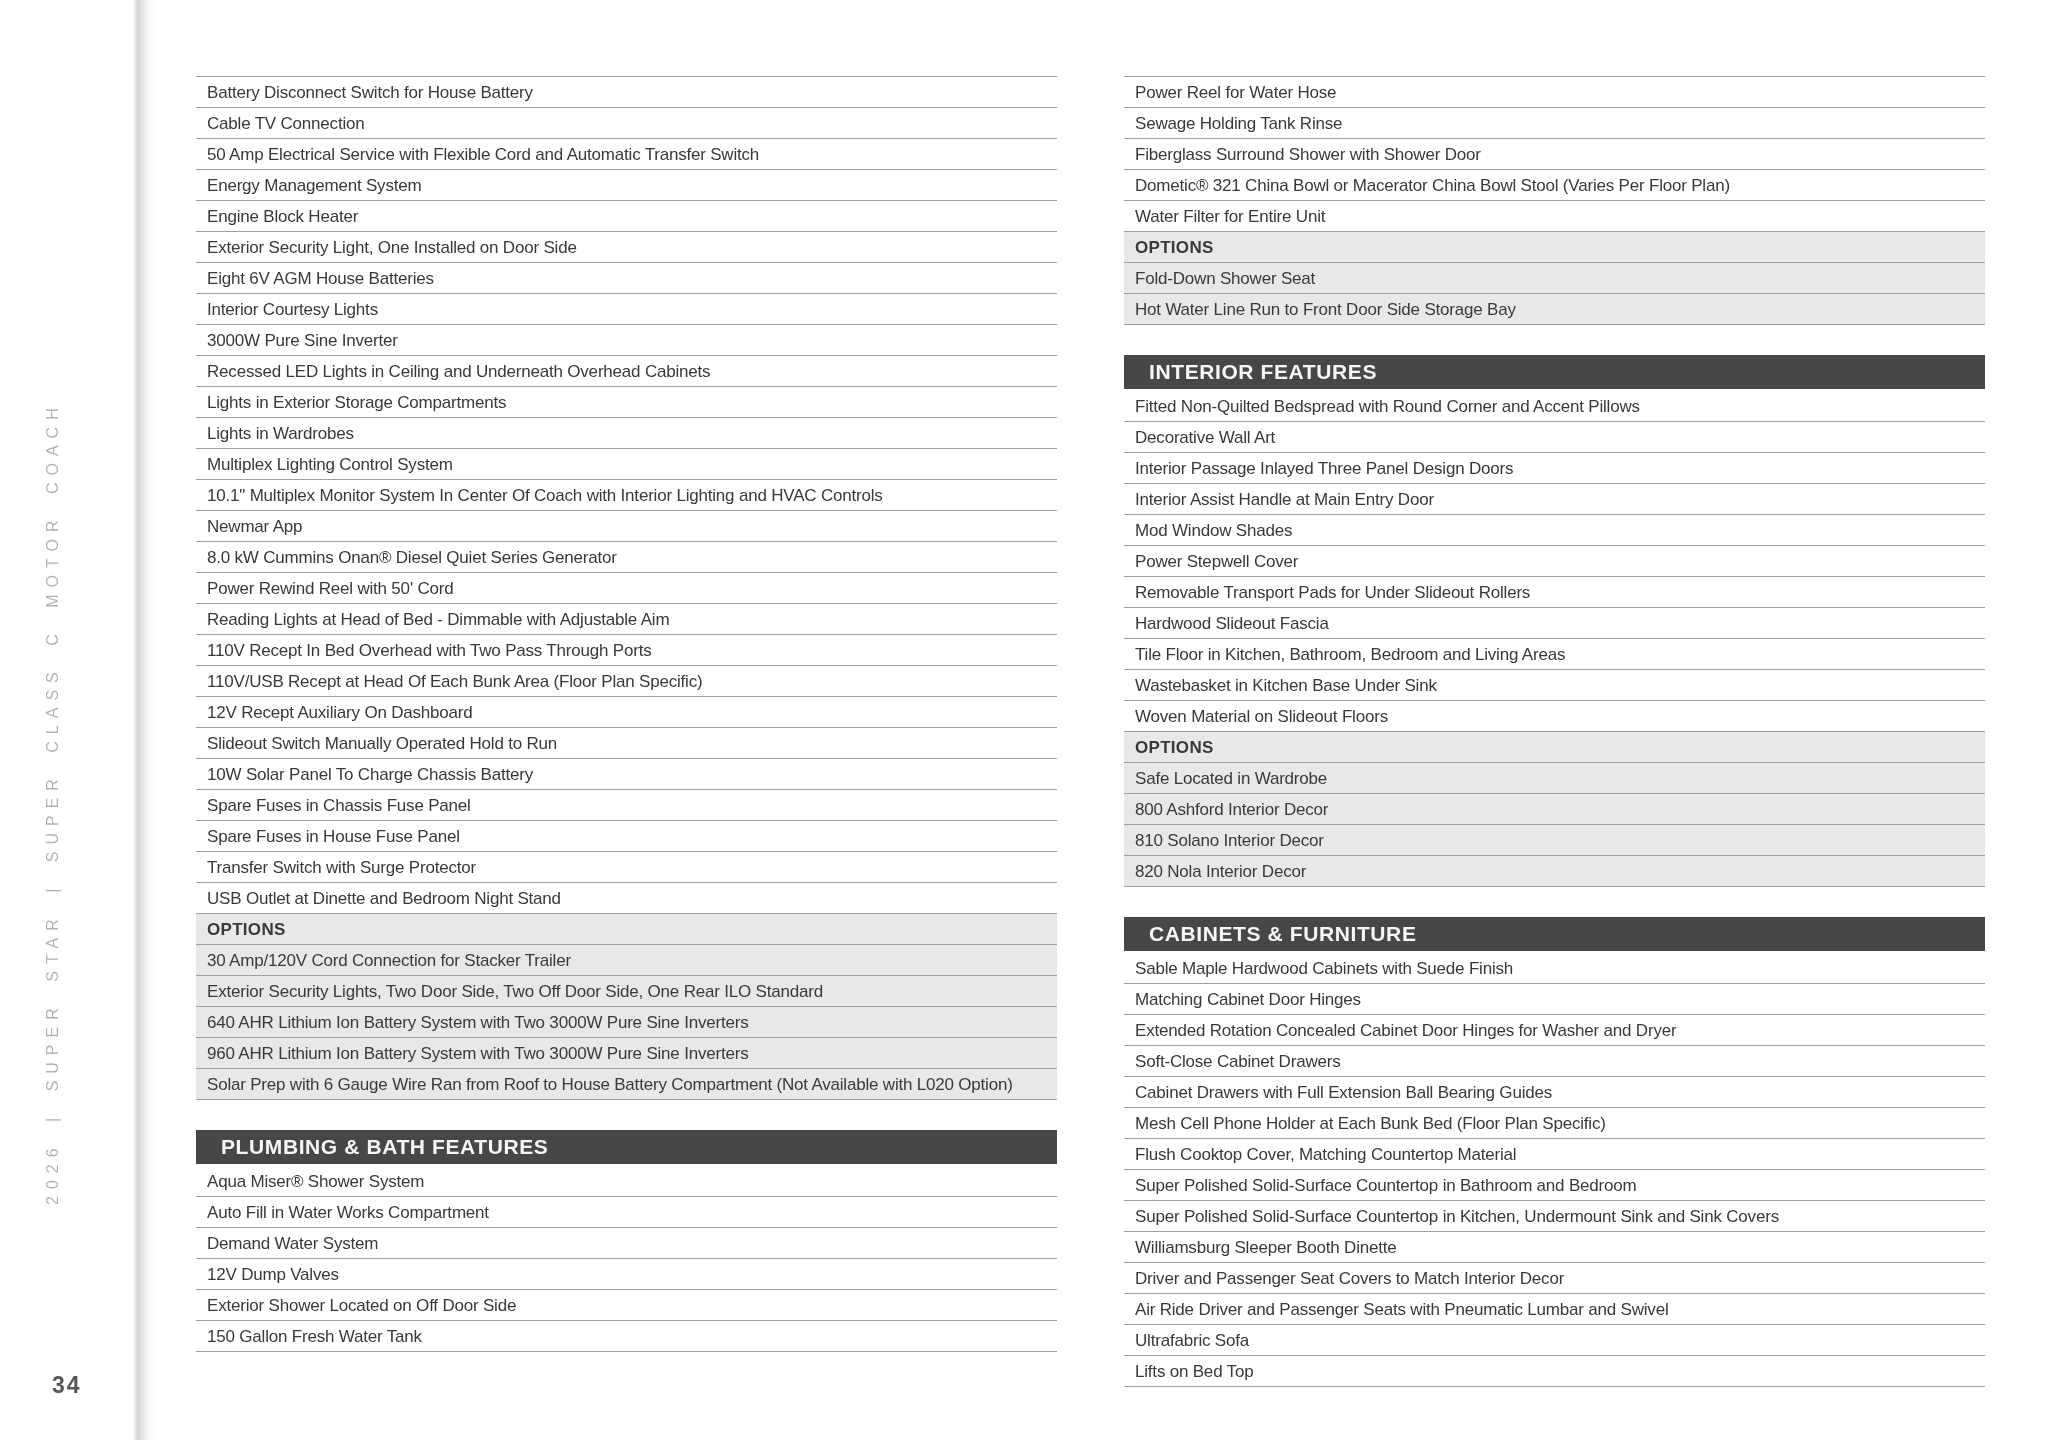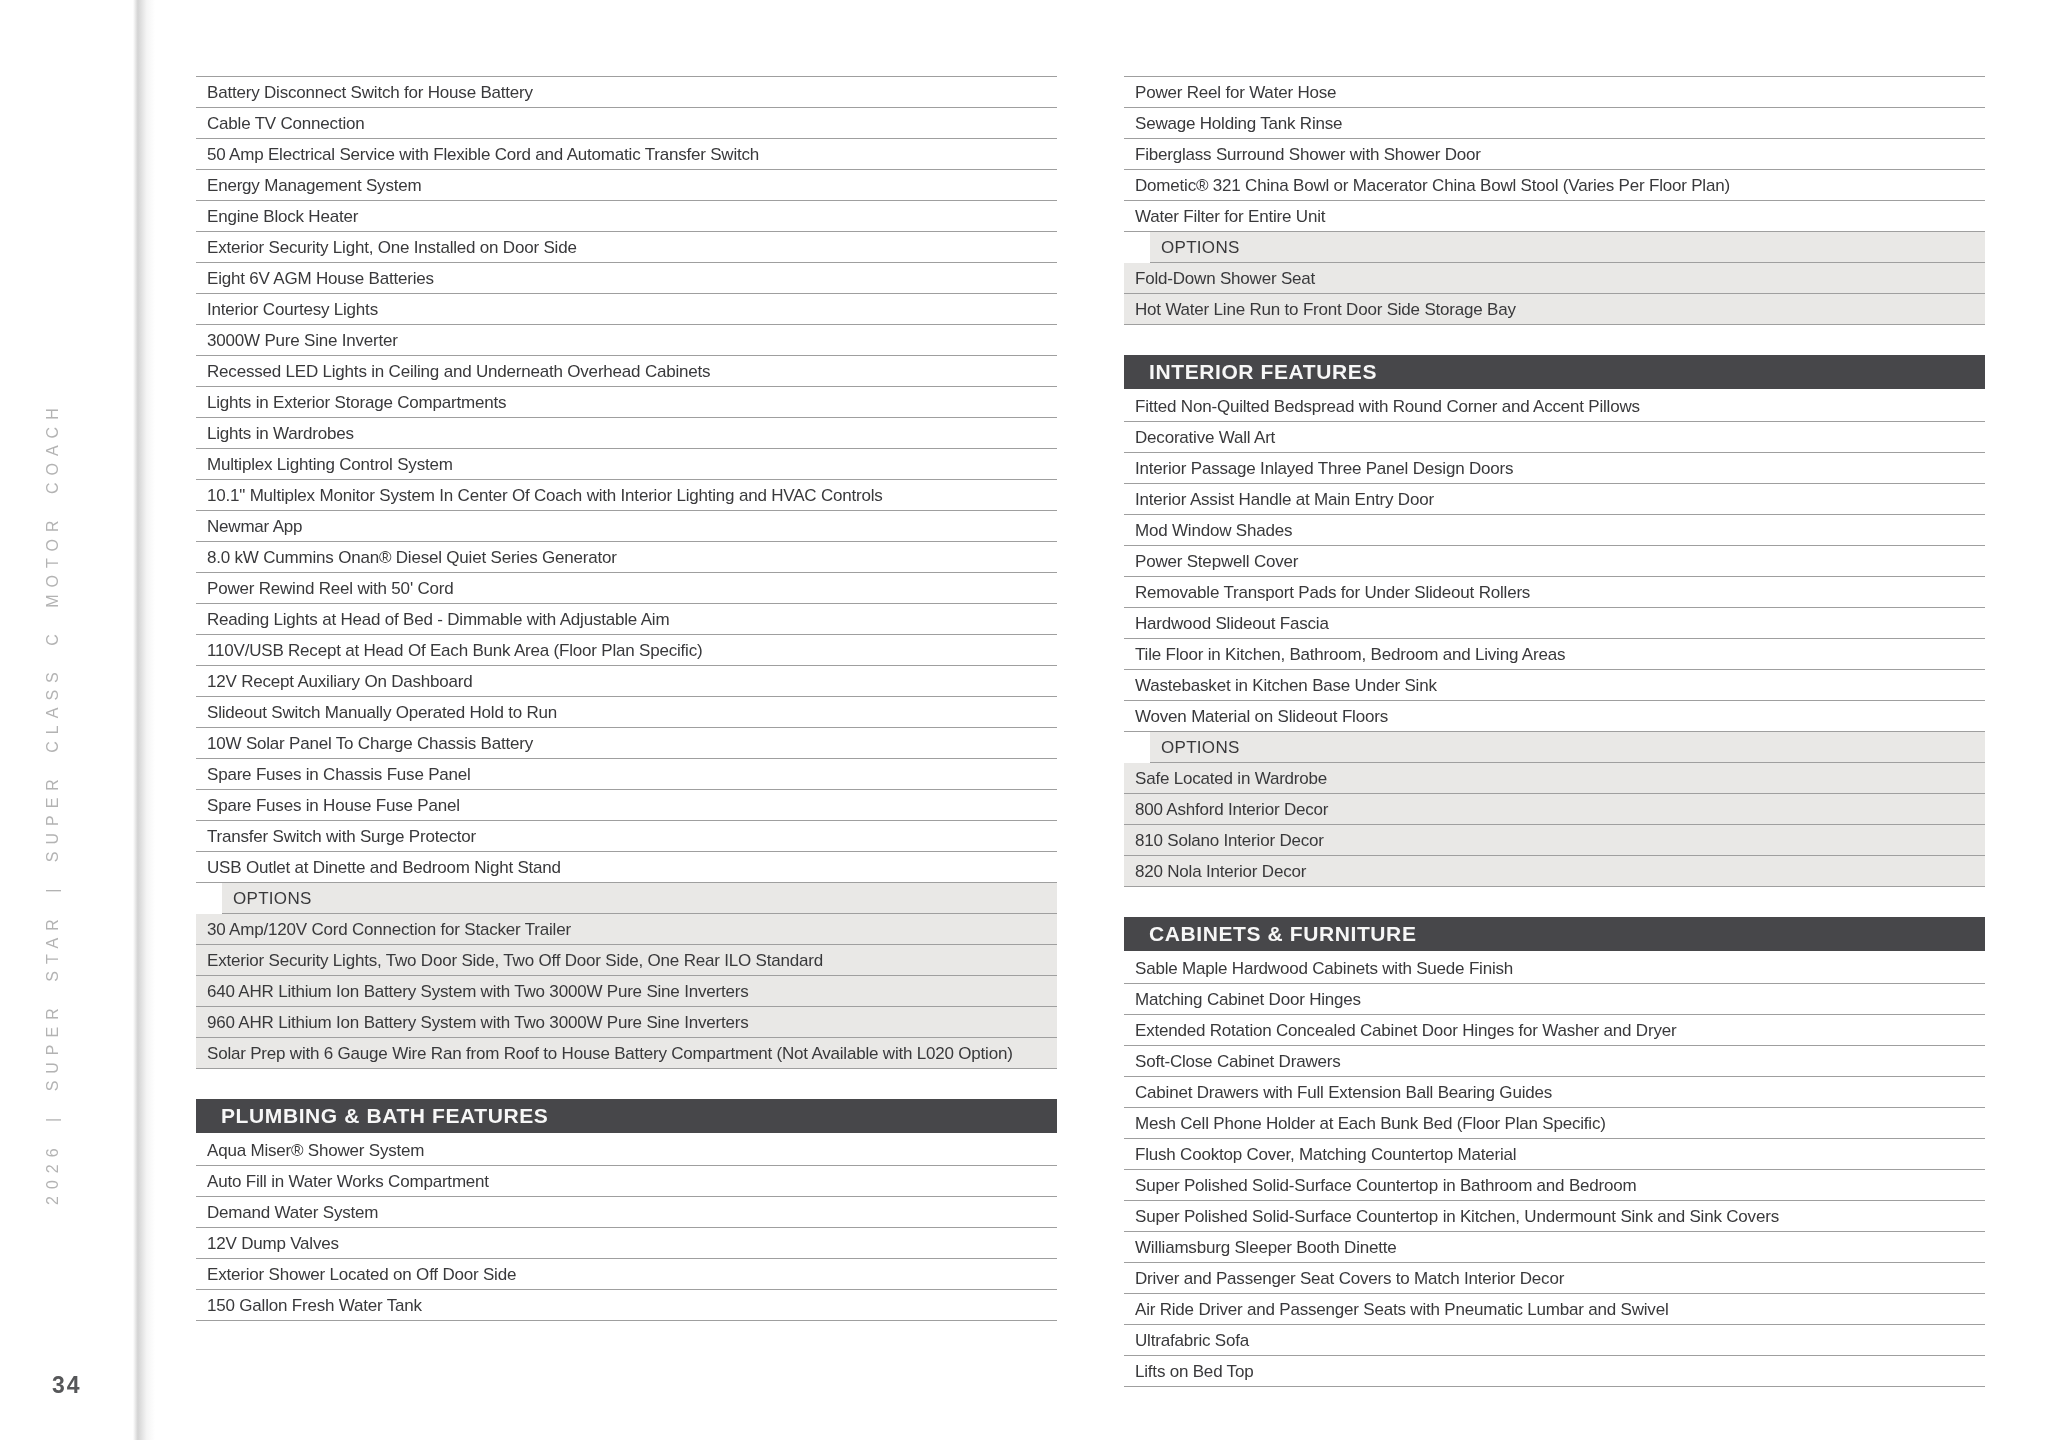--- a/index.html
+++ b/index.html
@@ -77,23 +77,22 @@
     border-bottom: 1px solid #9f9f9f;
     padding: 5px 14px 4px 11px;
     font-size: 17px;
     line-height: 21px;
     letter-spacing: -0.2px;
     color: #39393b;
   }
   .row.options-label,
   .row.option { background: #e9e8e6; }
   .row.options-label {
-    font-weight: normal;
+    font-weight: bold;
     letter-spacing: 0.3px;
-    margin-left: 26px;
   }
 </style>
 </head>
 <body>
 
 <div class="page">
   <div class="gutter"></div>
   <div class="spine">2026 | SUPER STAR | SUPER CLASS C MOTOR COACH</div>
   <div class="page-number">34</div>
   <div class="col col-left">
@@ -110,20 +109,21 @@
           <div class="row">3000W Pure Sine Inverter</div>
           <div class="row">Recessed LED Lights in Ceiling and Underneath Overhead Cabinets</div>
           <div class="row">Lights in Exterior Storage Compartments</div>
           <div class="row">Lights in Wardrobes</div>
           <div class="row">Multiplex Lighting Control System</div>
           <div class="row">10.1" Multiplex Monitor System In Center Of Coach with Interior Lighting and HVAC Controls</div>
           <div class="row">Newmar App</div>
           <div class="row">8.0 kW Cummins Onan® Diesel Quiet Series Generator</div>
           <div class="row">Power Rewind Reel with 50' Cord</div>
           <div class="row">Reading Lights at Head of Bed - Dimmable with Adjustable Aim</div>
+          <div class="row">110V Recept In Bed Overhead with Two Pass Through Ports</div>
           <div class="row">110V/USB Recept at Head Of Each Bunk Area (Floor Plan Specific)</div>
           <div class="row">12V Recept Auxiliary On Dashboard</div>
           <div class="row">Slideout Switch Manually Operated Hold to Run</div>
           <div class="row">10W Solar Panel To Charge Chassis Battery</div>
           <div class="row">Spare Fuses in Chassis Fuse Panel</div>
           <div class="row">Spare Fuses in House Fuse Panel</div>
           <div class="row">Transfer Switch with Surge Protector</div>
           <div class="row">USB Outlet at Dinette and Bedroom Night Stand</div>
           <div class="row options-label">OPTIONS</div>
           <div class="row option">30 Amp/120V Cord Connection for Stacker Trailer</div>

